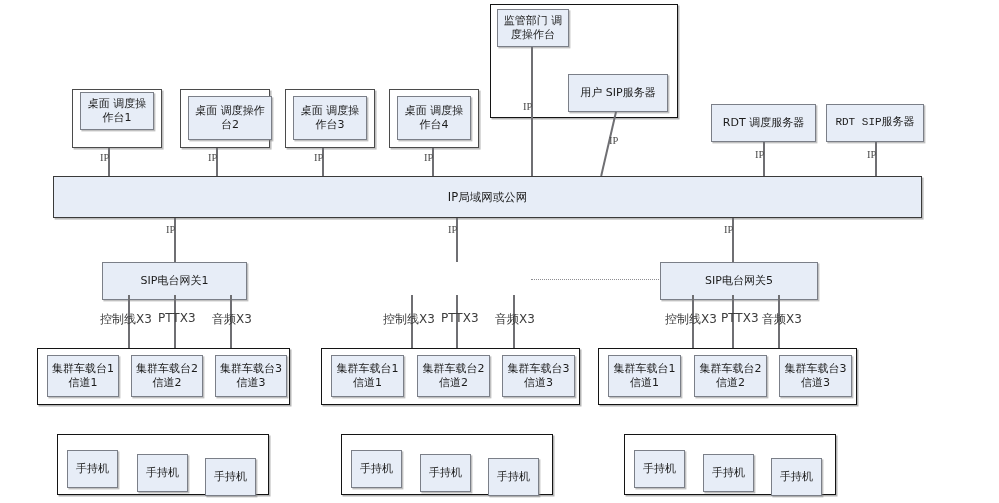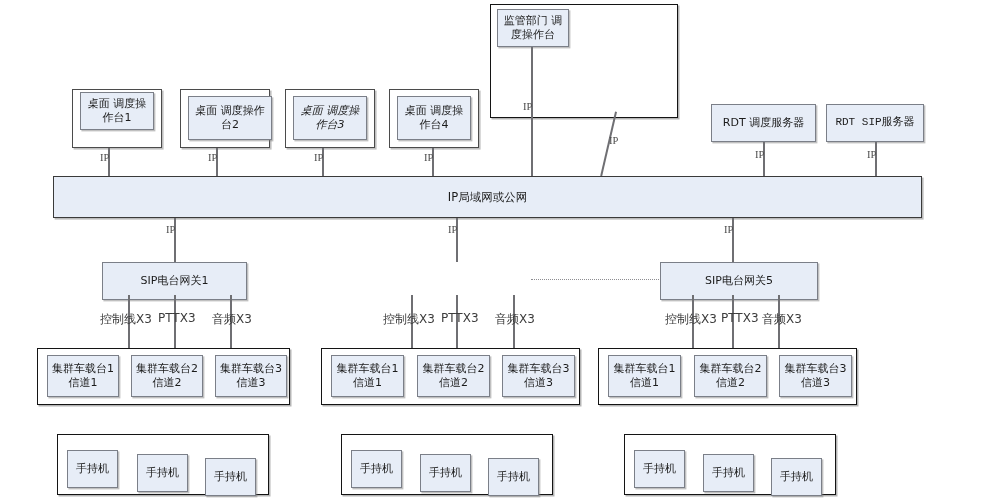--- a/index.html
+++ b/index.html
@@ -82,41 +82,42 @@
 </head>
 <body>
 
 <div id="canvas">
 
   <div class="abs group-box" style="left:490px;top:4px;width:188px;height:114px;"></div>
 
   <div class="abs node two-line" style="left:497px;top:9px;width:72px;height:38px;">监管部门
 调度操作台</div>
 
+  <div class="abs node" style="left:568px;top:74px;width:100px;height:38px;">用户  SIP服务器</div>
 
   <div class="abs vline" style="left:531px;top:47px;width:1.5px;height:130px;"></div>
   <div class="lbl ip" style="left:523px;top:101px;">IP</div>
 
   <div class="slant" style="left:617px;top:112px;width:66px;transform:rotate(103deg);"></div>
   <div class="lbl ip" style="left:609px;top:135px;">IP</div>
 
   <div class="abs frame-box" style="left:72px;top:89px;width:90px;height:59px;"></div>
   <div class="abs node two-line" style="left:80px;top:92px;width:74px;height:36px;">桌面
 调度操作台1</div>
   <div class="abs vline" style="left:108px;top:148px;width:1.5px;height:29px;"></div>
   <div class="lbl ip" style="left:100px;top:152px;">IP</div>
 
   <div class="abs frame-box" style="left:180px;top:89px;width:90px;height:59px;"></div>
   <div class="abs node two-line" style="left:188px;top:96px;width:84px;height:44px;">桌面
 调度操作台2</div>
   <div class="abs vline" style="left:216px;top:148px;width:1.5px;height:29px;"></div>
   <div class="lbl ip" style="left:208px;top:152px;">IP</div>
 
   <div class="abs frame-box" style="left:285px;top:89px;width:90px;height:59px;"></div>
-  <div class="abs node two-line" style="left:293px;top:96px;width:74px;height:44px;font-style:italic;">桌面
+  <div class="abs node two-line" style="left:293px;top:96px;width:74px;height:44px;">桌面
 调度操作台3</div>
   <div class="abs vline" style="left:322px;top:148px;width:1.5px;height:29px;"></div>
   <div class="lbl ip" style="left:314px;top:152px;">IP</div>
 
   <div class="abs frame-box" style="left:389px;top:89px;width:90px;height:59px;"></div>
   <div class="abs node two-line" style="left:397px;top:96px;width:74px;height:44px;">桌面
 调度操作台4</div>
   <div class="abs vline" style="left:432px;top:148px;width:1.5px;height:29px;"></div>
   <div class="lbl ip" style="left:424px;top:152px;">IP</div>
 

